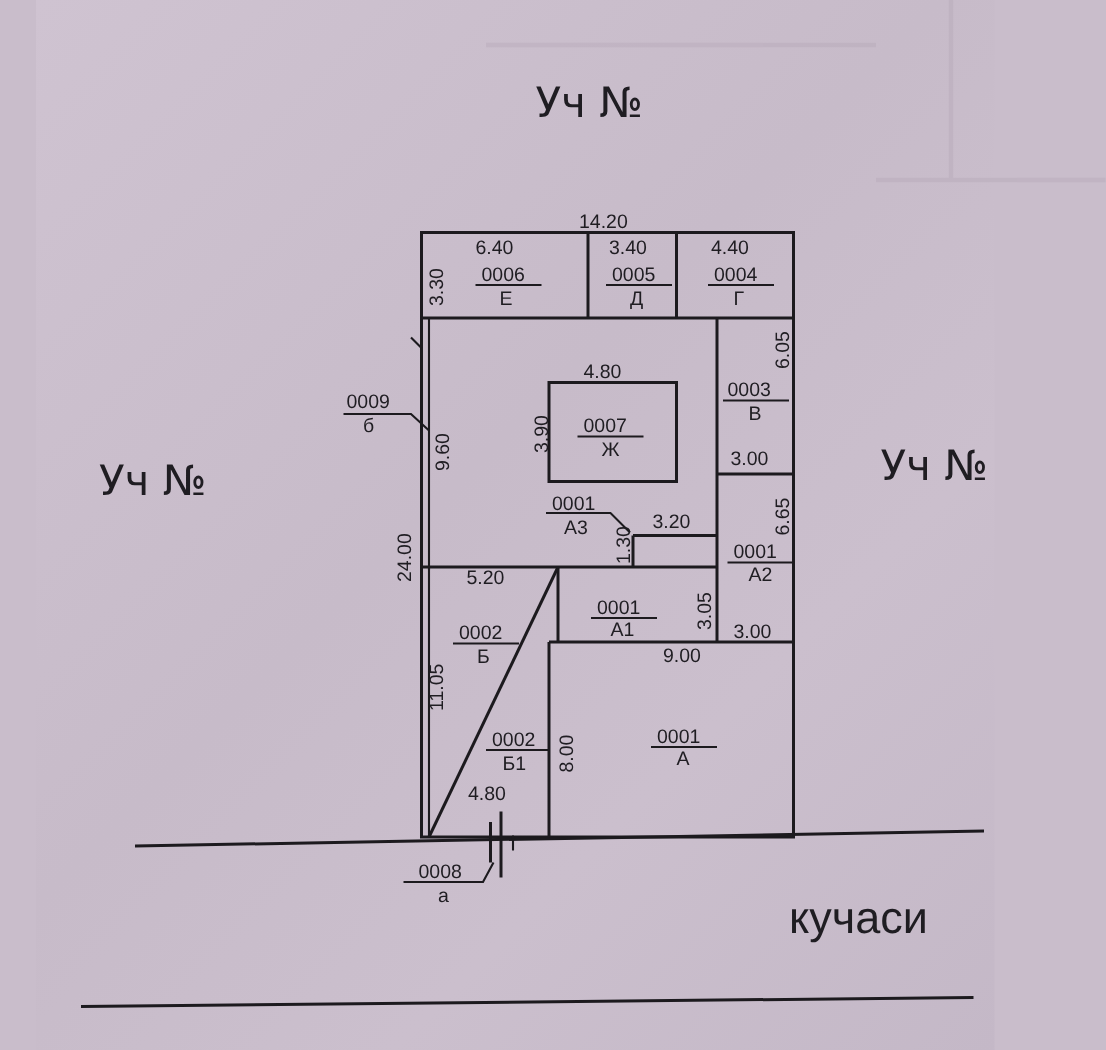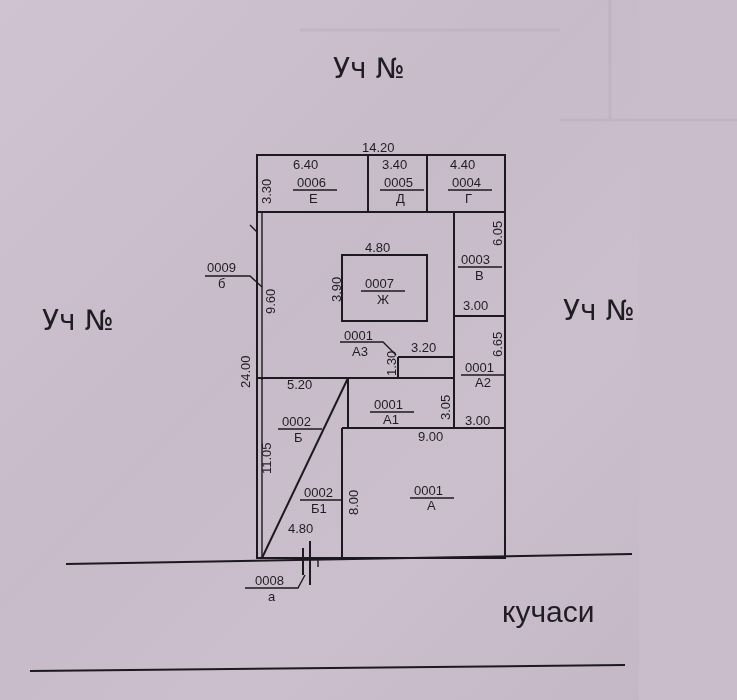--- a/index.html
+++ b/index.html
@@ -2,21 +2,21 @@
 <html><head>
 <meta charset="utf-8">
 <style>
   html, body { margin: 0; padding: 0; }
   body {
     width: 737px; height: 700px; overflow: hidden;
     background: #c9bdcb;
     font-family: "Liberation Sans", sans-serif;
   }
   #stage { position: relative; width: 639px; height: 700px;
-    background: linear-gradient(135deg, #cfc3d1 0%, #c7bbc9 45%, #cbbfcd 70%, #c4b8c7 100%); }
+    background: linear-gradient(135deg, #cfc3d1 0%, #c7bbc9 45%, #cbbfcd 70%, #c4b8c7 100%); margin-left: 24px; }
   svg { position: absolute; left: 0; top: 0; }
   .ln { stroke: #1c1a1e; stroke-width: 2; fill: none; }
   .thin { stroke: #1c1a1e; stroke-width: 1.4; fill: none; }
   .t { fill: #1f1d22; font-family: "Liberation Sans", sans-serif; font-size: 13px; }
   .big { fill: #1f1d22; font-family: "DejaVu Sans", sans-serif; font-size: 28px; }
   .street { fill: #1f1d22; font-family: "Liberation Sans", sans-serif; font-size: 30px; }
 </style>
 </head>
 <body>
 

